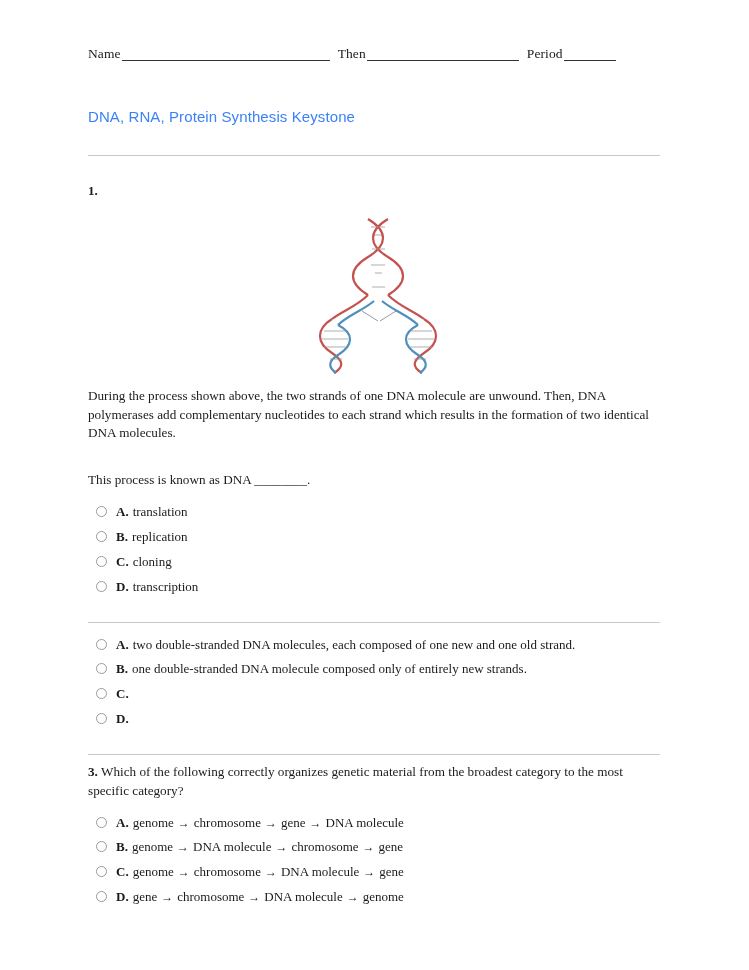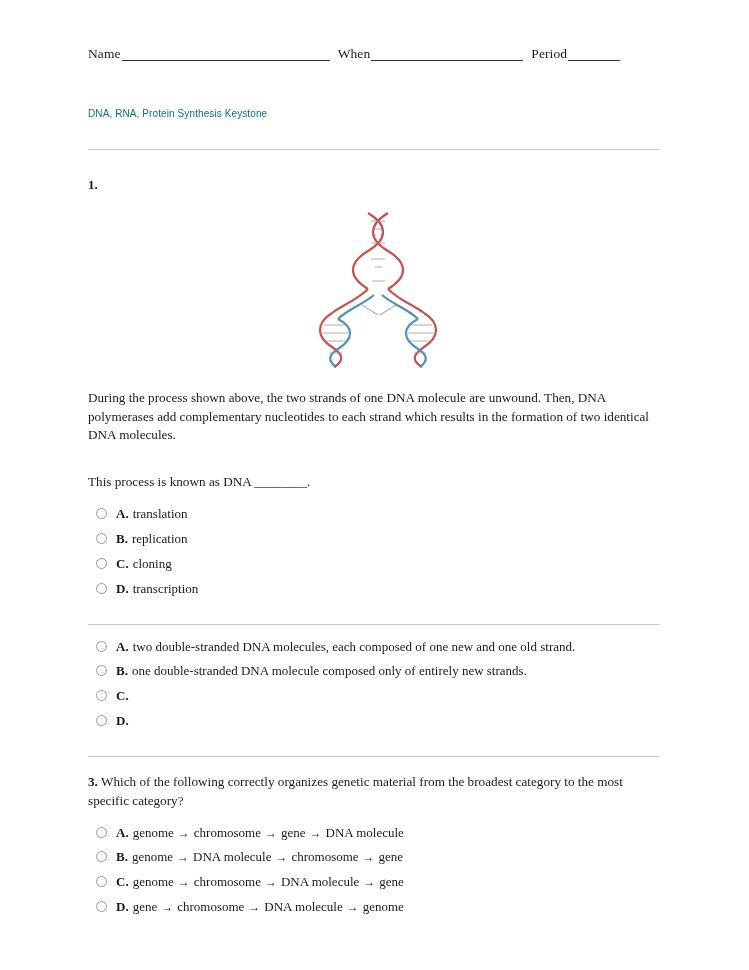--- a/index.html
+++ b/index.html
@@ -44,43 +44,43 @@
     margin: 0 0 1px 1px;
   }
   .rule.name { width: 208px; }
   .rule.date { width: 152px; }
   .rule.period { width: 52px; }
   .hdr .gap { width: 8px; }
 
   
   .doc-title {
     font-family: "Liberation Sans", sans-serif;
-    font-size: 10px;
-    color: #0f766e;
+    font-size: 15px;
+    color: #3b82f6;
     margin-top: 46px;
     letter-spacing: .1px;
   }
 
   .hr {
     border: 0;
     border-top: 1px solid #c8c8c8;
     margin: 30px 0 0 0;
     width: 100%;
   }
 
   
   .qnum {
     font-size: 13px;
     font-weight: bold;
     margin-top: 27px;
   }
   .qtext {
     font-size: 13.2px;
     line-height: 1.42;
-    margin-top: 16px;
+    margin-top: 8px;
   }
   .qtext .bold { font-weight: bold; }
 
   .stem {
     font-size: 13.2px;
     line-height: 1.42;
     margin-top: 28px;
   }
 
   .choices {
@@ -132,21 +132,21 @@
 </head>
 <body>
 
 <div class="page">
   <div class="content">
 
     <div class="hdr">
       <span class="lbl">Name</span>
       <span class="rule name"></span>
       <span class="gap"></span>
-      <span class="lbl">When</span>
+      <span class="lbl">Then</span>
       <span class="rule date"></span>
       <span class="gap"></span>
       <span class="lbl">Period</span>
       <span class="rule period"></span>
     </div>
 
     <div class="doc-title">DNA, RNA, Protein Synthesis Keystone</div>
 
     <hr class="hr">
 

